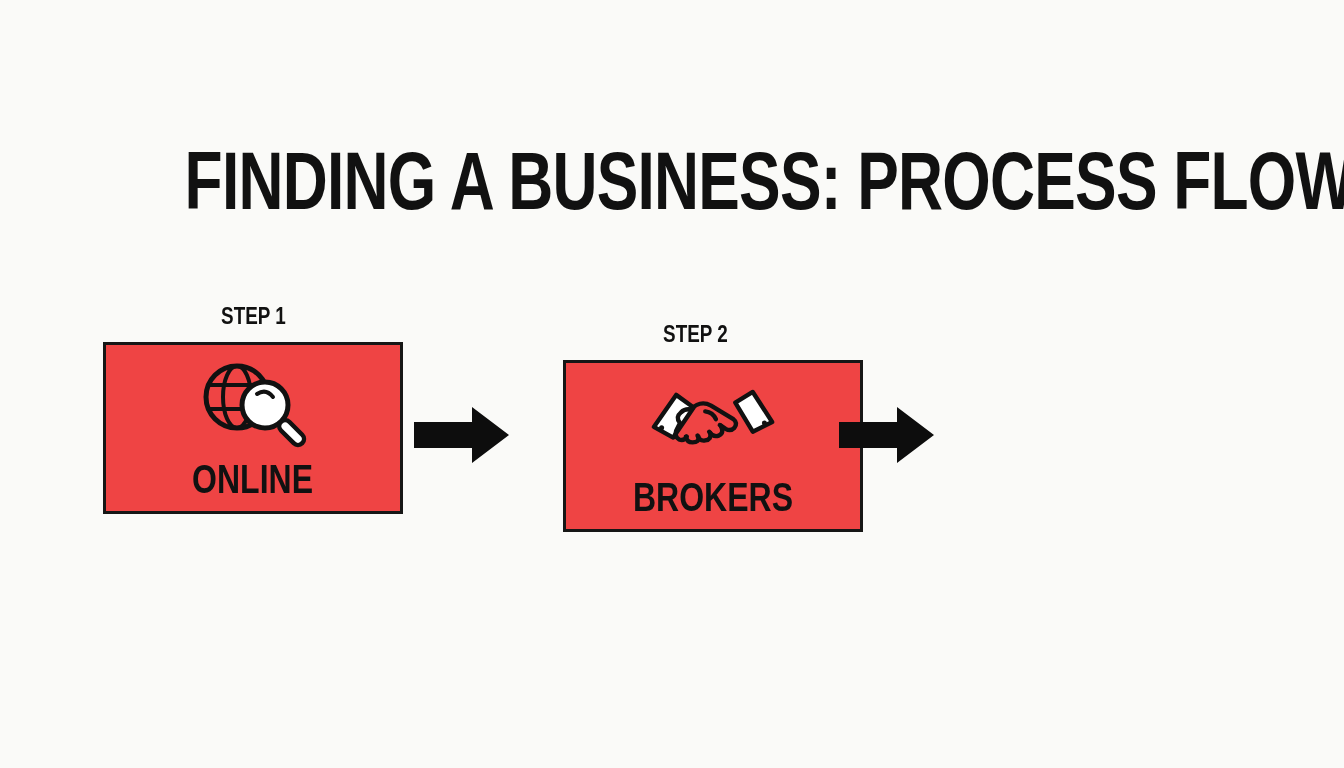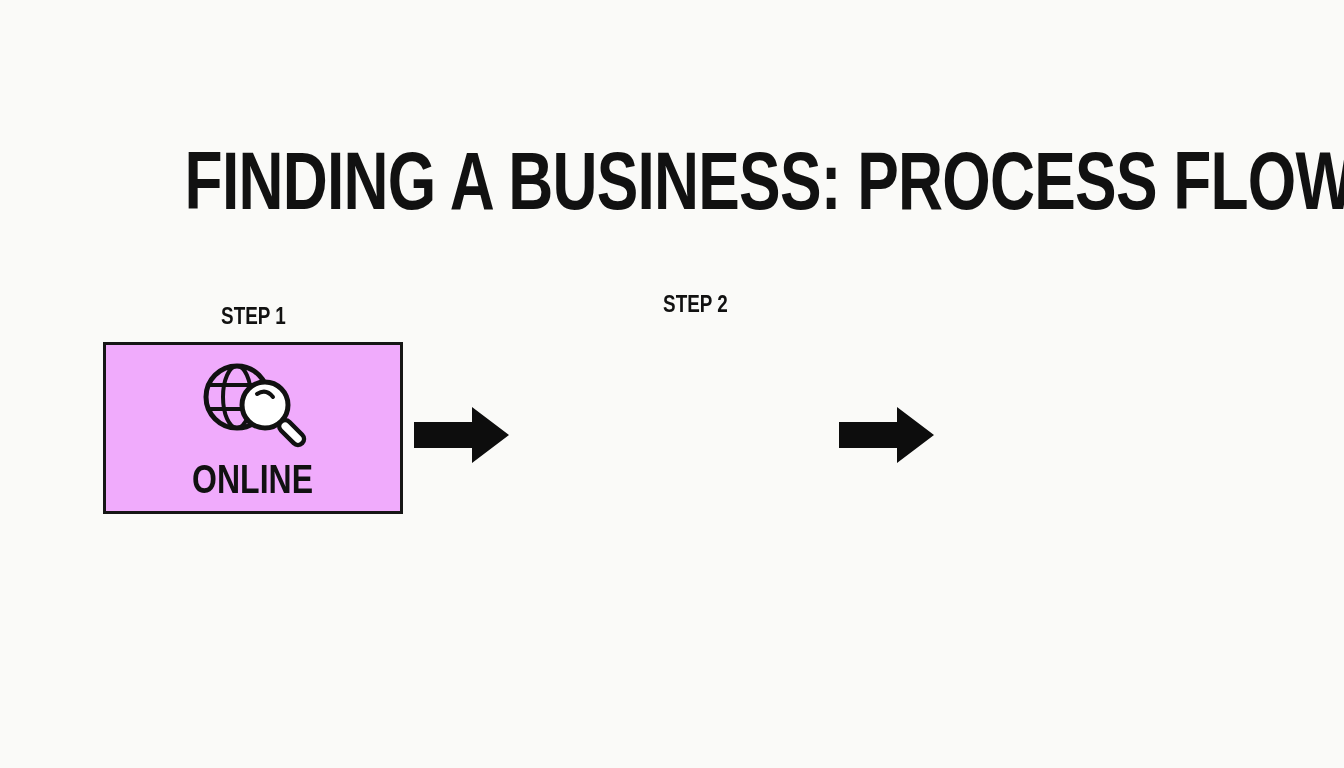--- a/index.html
+++ b/index.html
@@ -27,40 +27,40 @@
     letter-spacing: -1px;
     white-space: nowrap;
   }
   .title .condense {
     display: inline-block;
     transform: scaleX(0.76);
     transform-origin: 50% 50%;
   }
   .step-group { position: absolute; width: 300px; }
   .step-group.s1 { left: 103px; top: 305px; }
-  .step-group.s2 { left: 527px; top: 293px; padding-left: 36px; }
+  .step-group.s2 { left: 527px; top: 323px; padding-left: 36px; }
   .step-group.s3 { left: 946px; top: 305px; }
   .step-label {
     width: 100%;
     text-align: center;
     font-size: 23px;
     font-weight: bold;
     line-height: 1;
     height: 37px;
     white-space: nowrap;
   }
   .step-label .condense {
     display: inline-block;
     transform: scaleX(0.82);
     transform-origin: 50% 50%;
   }
   .step-box {
     width: 300px;
     height: 172px;
-    background: #f0abfc;
+    background: #ef4444;
     border: 3px solid #161616;
     display: flex;
     flex-direction: column;
     align-items: center;
     justify-content: flex-end;
     padding-bottom: 12px;
   }
   .icon-wrap {
     flex: 1;
     display: flex;
@@ -120,20 +120,39 @@
   <div class="flow-arrow a1">
     <svg width="96" height="56" viewBox="0 0 96 56">
       <polygon points="0,15 58,15 58,0 95,28 58,56 58,41 0,41" fill="#0d0d0d"></polygon>
     </svg>
   </div>
 
   <div class="step-group s2">
     <div class="step-label">
       <span class="condense">STEP 2</span>
     </div>
+    <div class="step-box">
+      <div class="icon-wrap">
+        <svg width="128" height="84" viewBox="0 0 132 86" fill="none" stroke="#111111" stroke-width="4.5" stroke-linejoin="round" stroke-linecap="round">
+          <path d="M5 47 L28 14 L46 27 L25 58 Z" fill="#ffffff"></path>
+          <circle cx="13" cy="48" r="2.6" fill="#111111" stroke="none"></circle>
+          <path d="M127 42 L107 11 L89 22 L107 52 Z" fill="#ffffff"></path>
+          <circle cx="119" cy="43" r="2.6" fill="#111111" stroke="none"></circle>
+          <path d="M43 29 Q53 19 64 25 L87 39 Q92 43 88 48 Q84 52 79 49 L73 45"></path>
+          <path d="M58 31 Q66 32 69 39"></path>
+          <path d="M74 46 Q78 53 72 56 Q66 58 62 52"></path>
+          <path d="M63 53 Q65 60 58 61 Q52 62 50 56"></path>
+          <path d="M51 57 Q52 63 45 63 Q39 63 38 57"></path>
+          <path d="M39 57 Q36 62 31 60 Q26 57 28 51 L32 43 Q27 37 33 32 Q37 28 43 29"></path>
+        </svg>
+      </div>
+      <div class="box-label">
+        <span class="condense">BROKERS</span>
+      </div>
+    </div>
   </div>
 
   <div class="flow-arrow a2">
     <svg width="96" height="56" viewBox="0 0 96 56">
       <polygon points="0,15 58,15 58,0 95,28 58,56 58,41 0,41" fill="#0d0d0d"></polygon>
     </svg>
   </div>
 
 
 </div>

